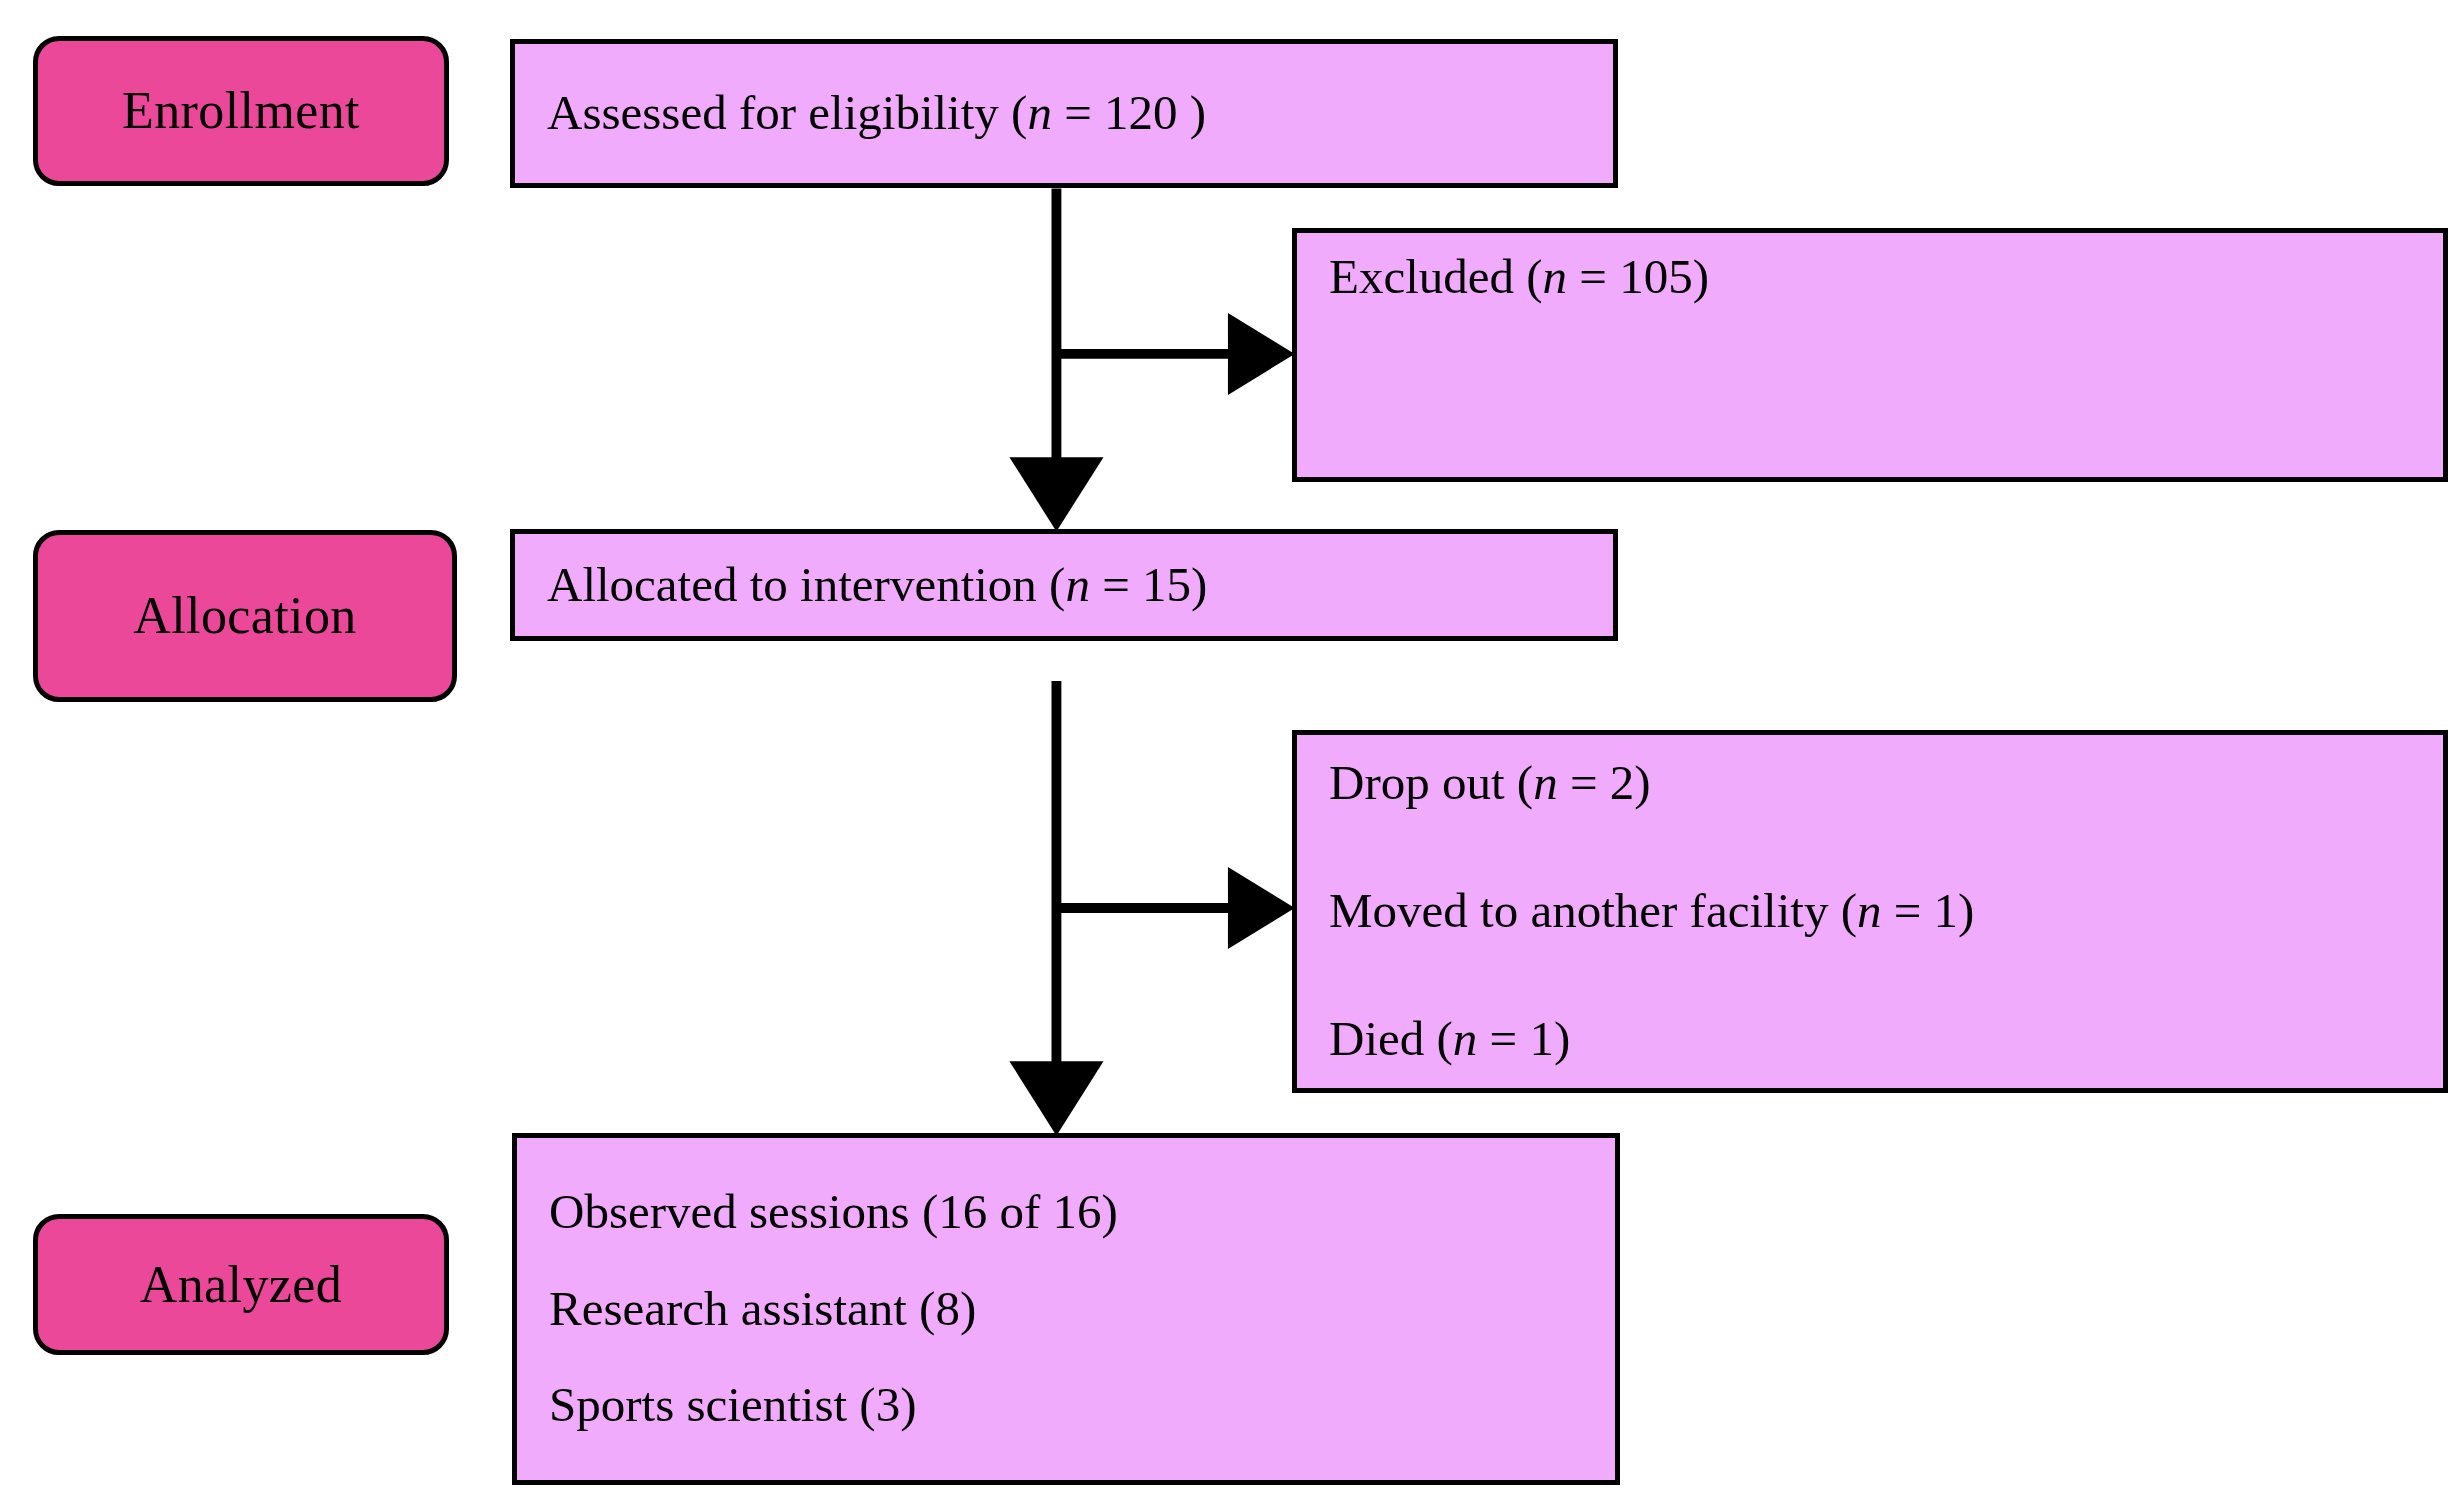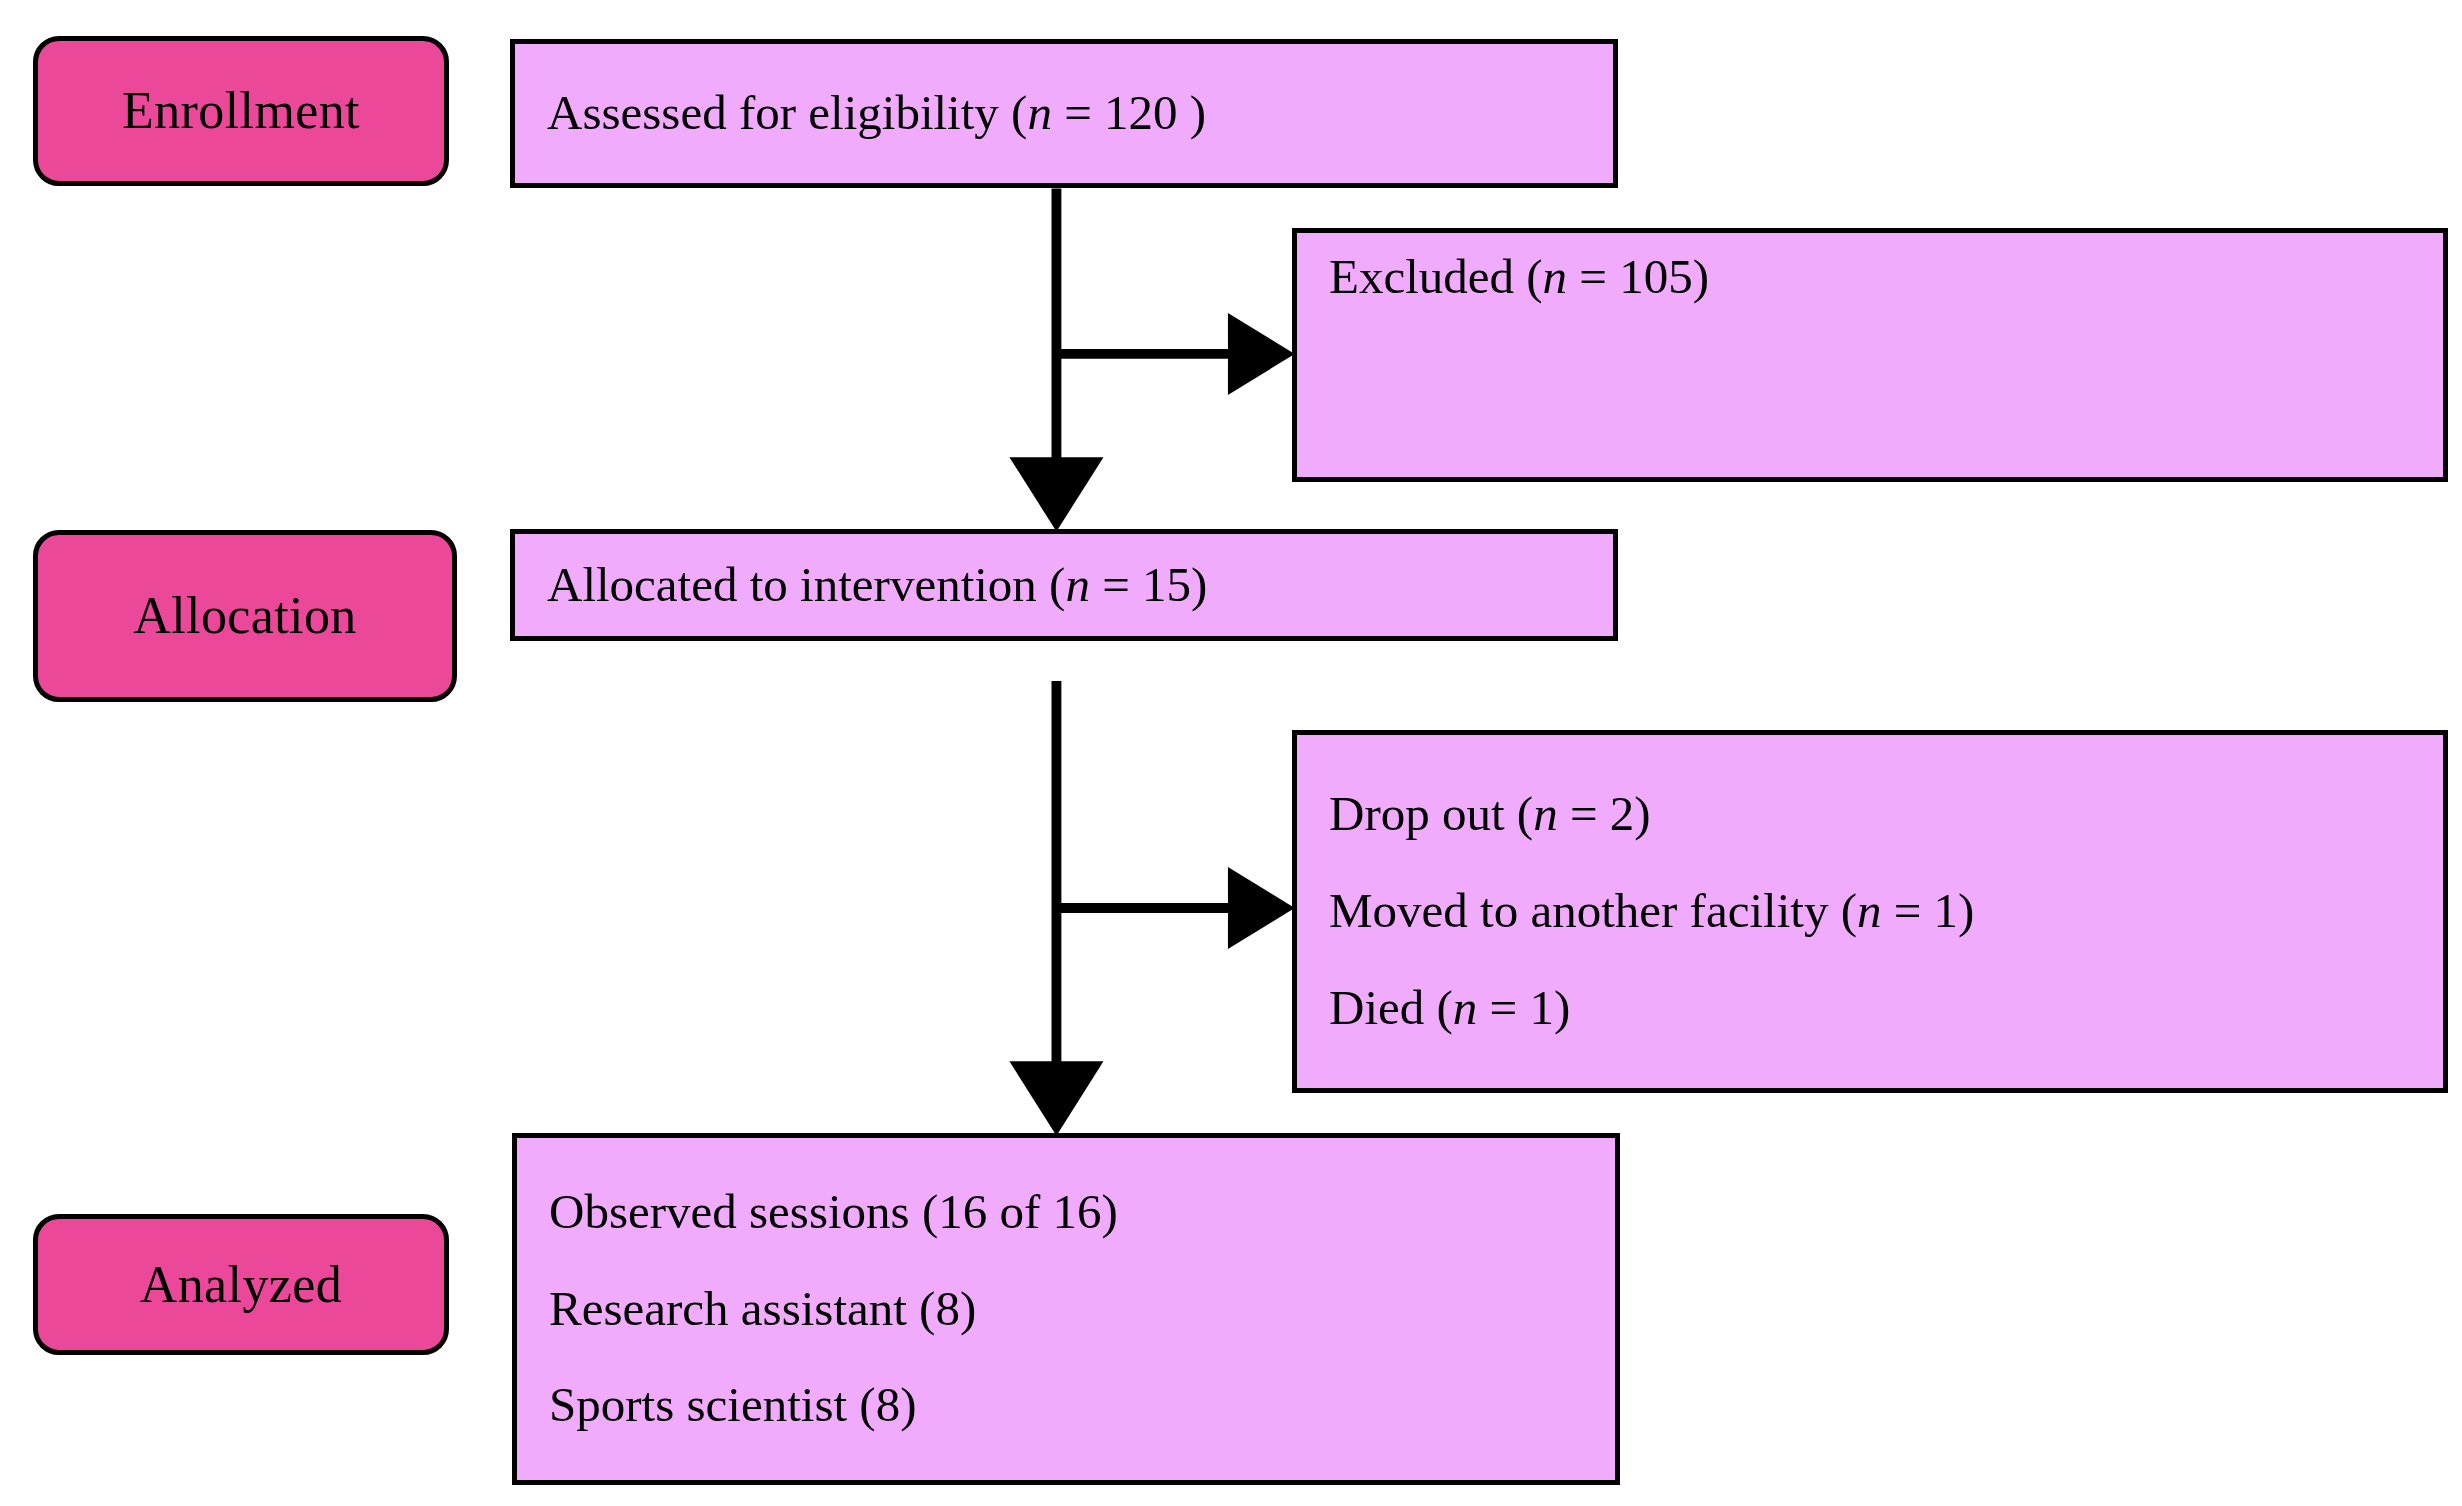--- a/index.html
+++ b/index.html
@@ -116,26 +116,26 @@
   </div>
 
   <div class="node-box multi" style="left:1292px; top:228px; width:1156px; height:254px;justify-content:space-between;">
     <div class="line">Excluded (<em class="n">n</em> = 105)</div>
   </div>
 
   <div class="node-box" style="left:510px; top:529px; width:1108px; height:112px;">
     <div class="line">Allocated to intervention (<em class="n">n</em> = 15)</div>
   </div>
 
-  <div class="node-box multi-3" style="left:1292px; top:730px; width:1156px; height:363px;">
+  <div class="node-box multi-3" style="left:1292px; top:730px; width:1156px; height:363px;justify-content:space-between;">
     <div class="line">Drop out (<em class="n">n</em> = 2)</div>
     <div class="line">Moved to another facility (<em class="n">n</em> = 1)</div>
     <div class="line">Died (<em class="n">n</em> = 1)</div>
   </div>
 
   <div class="node-box multi-3" style="left:512px; top:1133px; width:1108px; height:352px;">
     <div class="line">Observed sessions (16 of 16)</div>
     <div class="line">Research assistant (8)</div>
-    <div class="line">Sports scientist (8)</div>
+    <div class="line">Sports scientist (3)</div>
   </div>
 
 </div>
 
 
 </body></html>

